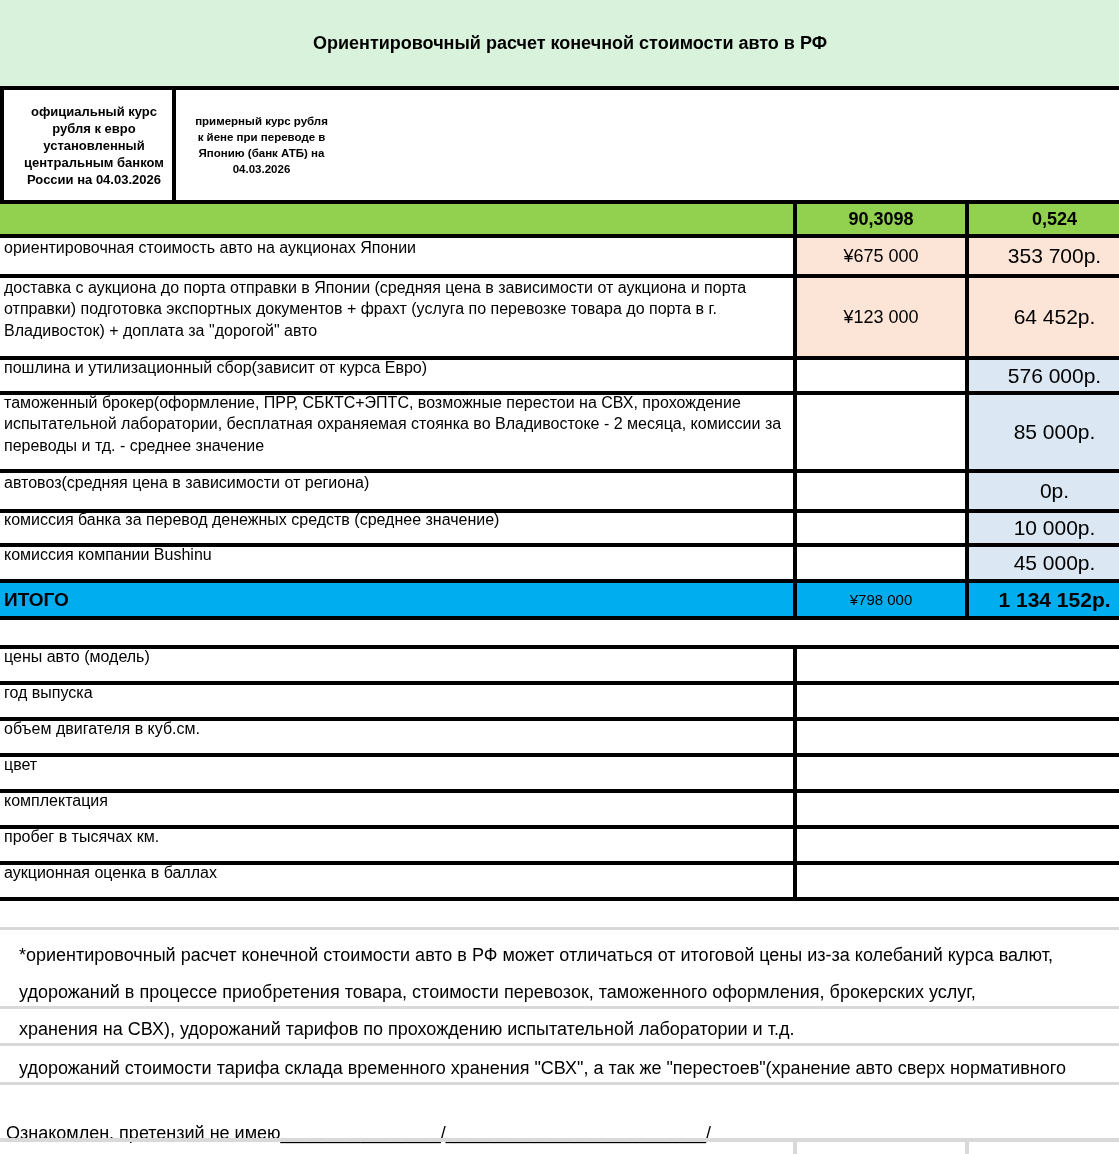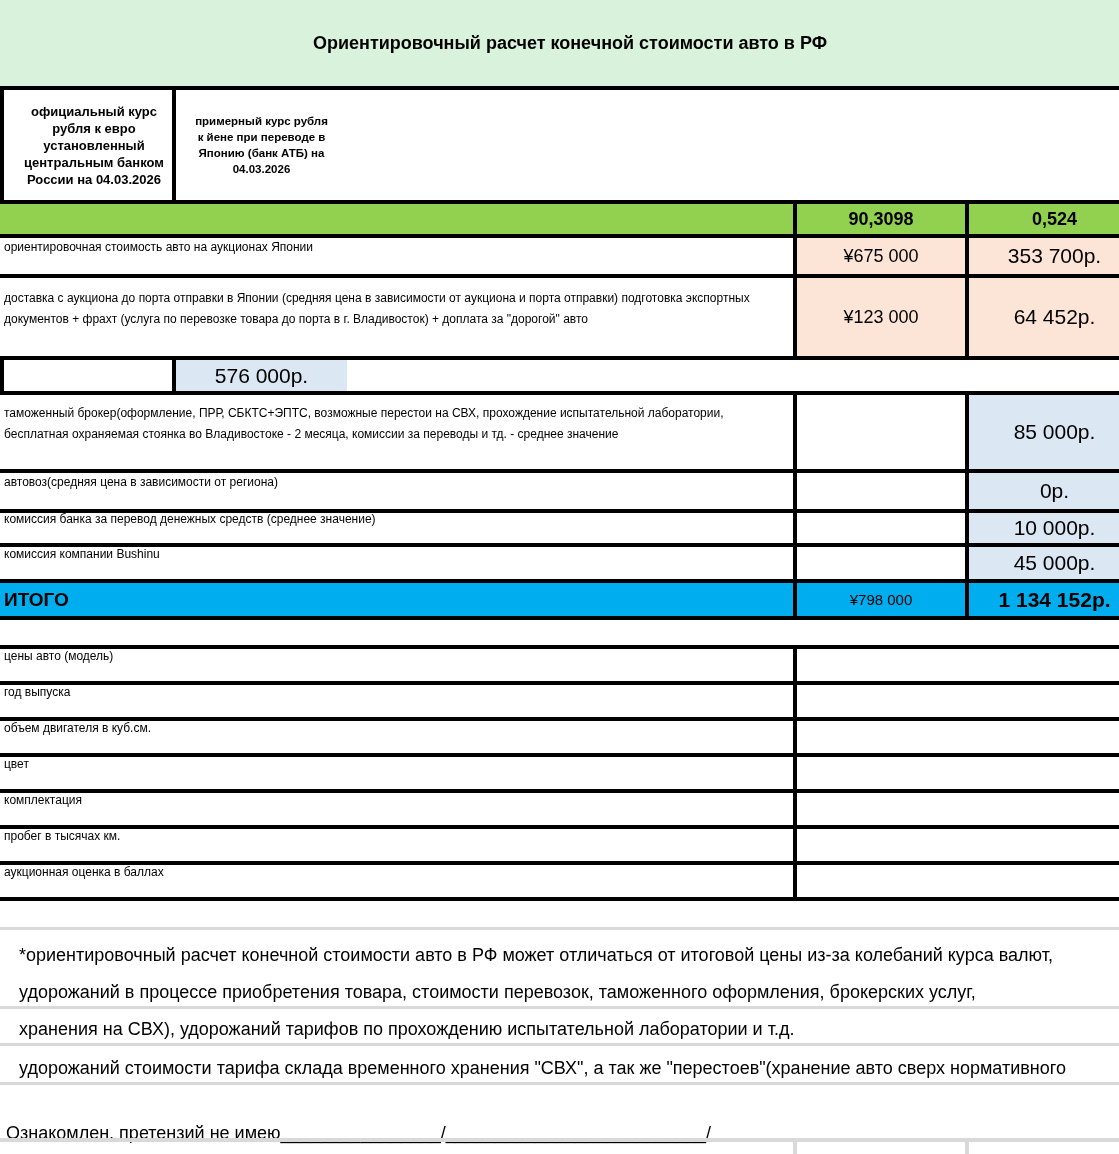--- a/index.html
+++ b/index.html
@@ -19,21 +19,21 @@
   .c2{width:172px;border-left:4px solid #000;justify-content:center;text-align:center;}
   .c3{width:175px;border-left:4px solid #000;justify-content:center;text-align:center;}
   
   .hdr .c1{justify-content:center;font-size:19px;font-weight:bold;}
   .hdr .c2{font-size:13px;font-weight:bold;line-height:17px;white-space:pre-line;padding-left:12px;}
   .hdr .c3{font-size:11.5px;font-weight:bold;line-height:16px;white-space:pre-line;}
   
   .rates{background:var(--rate_green);}
   .rates .cell{font-size:18px;font-weight:bold;}
   
-  .lbl{font-size:12px;line-height:21.5px;padding:2px 8px 18px 4px;}
+  .lbl{font-size:16px;line-height:21.5px;padding:2px 8px 18px 4px;}
   .yen{font-size:18px;}
   .rub{font-size:21px;}
   .bg-peach{background:var(--peach);}
   .bg-blue{background:var(--light_blue);}
   
   .total{background:var(--total_cyan);}
   .total .lbl{font-size:19px;font-weight:bold;padding:0 4px;}
   .total .yen{font-size:15px;}
   .total .rub{font-size:21px;font-weight:bold;}
   
@@ -87,20 +87,21 @@
       <div class="cell c3 rub bg-peach">353 700р.</div>
     </div>
 
     <div class="trow" style="height:78px">
       <div class="cell c1 lbl">доставка с аукциона до порта отправки в Японии (средняя цена в зависимости от аукциона и порта отправки) подготовка экспортных документов + фрахт (услуга по перевозке товара до порта в г. Владивосток) + доплата за "дорогой" авто</div>
       <div class="cell c2 yen bg-peach">¥123 000</div>
       <div class="cell c3 rub bg-peach">64 452р.</div>
     </div>
 
     <div class="trow" style="height:31px">
+      <div class="cell c1 lbl">пошлина и утилизационный сбор(зависит от курса Евро)</div>
       <div class="cell c2 yen"></div>
       <div class="cell c3 rub bg-blue">576 000р.</div>
     </div>
 
     <div class="trow" style="height:74px">
       <div class="cell c1 lbl">таможенный брокер(оформление, ПРР, СБКТС+ЭПТС, возможные перестои на СВХ, прохождение испытательной лаборатории, бесплатная охраняемая стоянка во Владивостоке - 2 месяца, комиссии за переводы и тд. -  среднее значение</div>
       <div class="cell c2 yen"></div>
       <div class="cell c3 rub bg-blue">85 000р.</div>
     </div>
 

